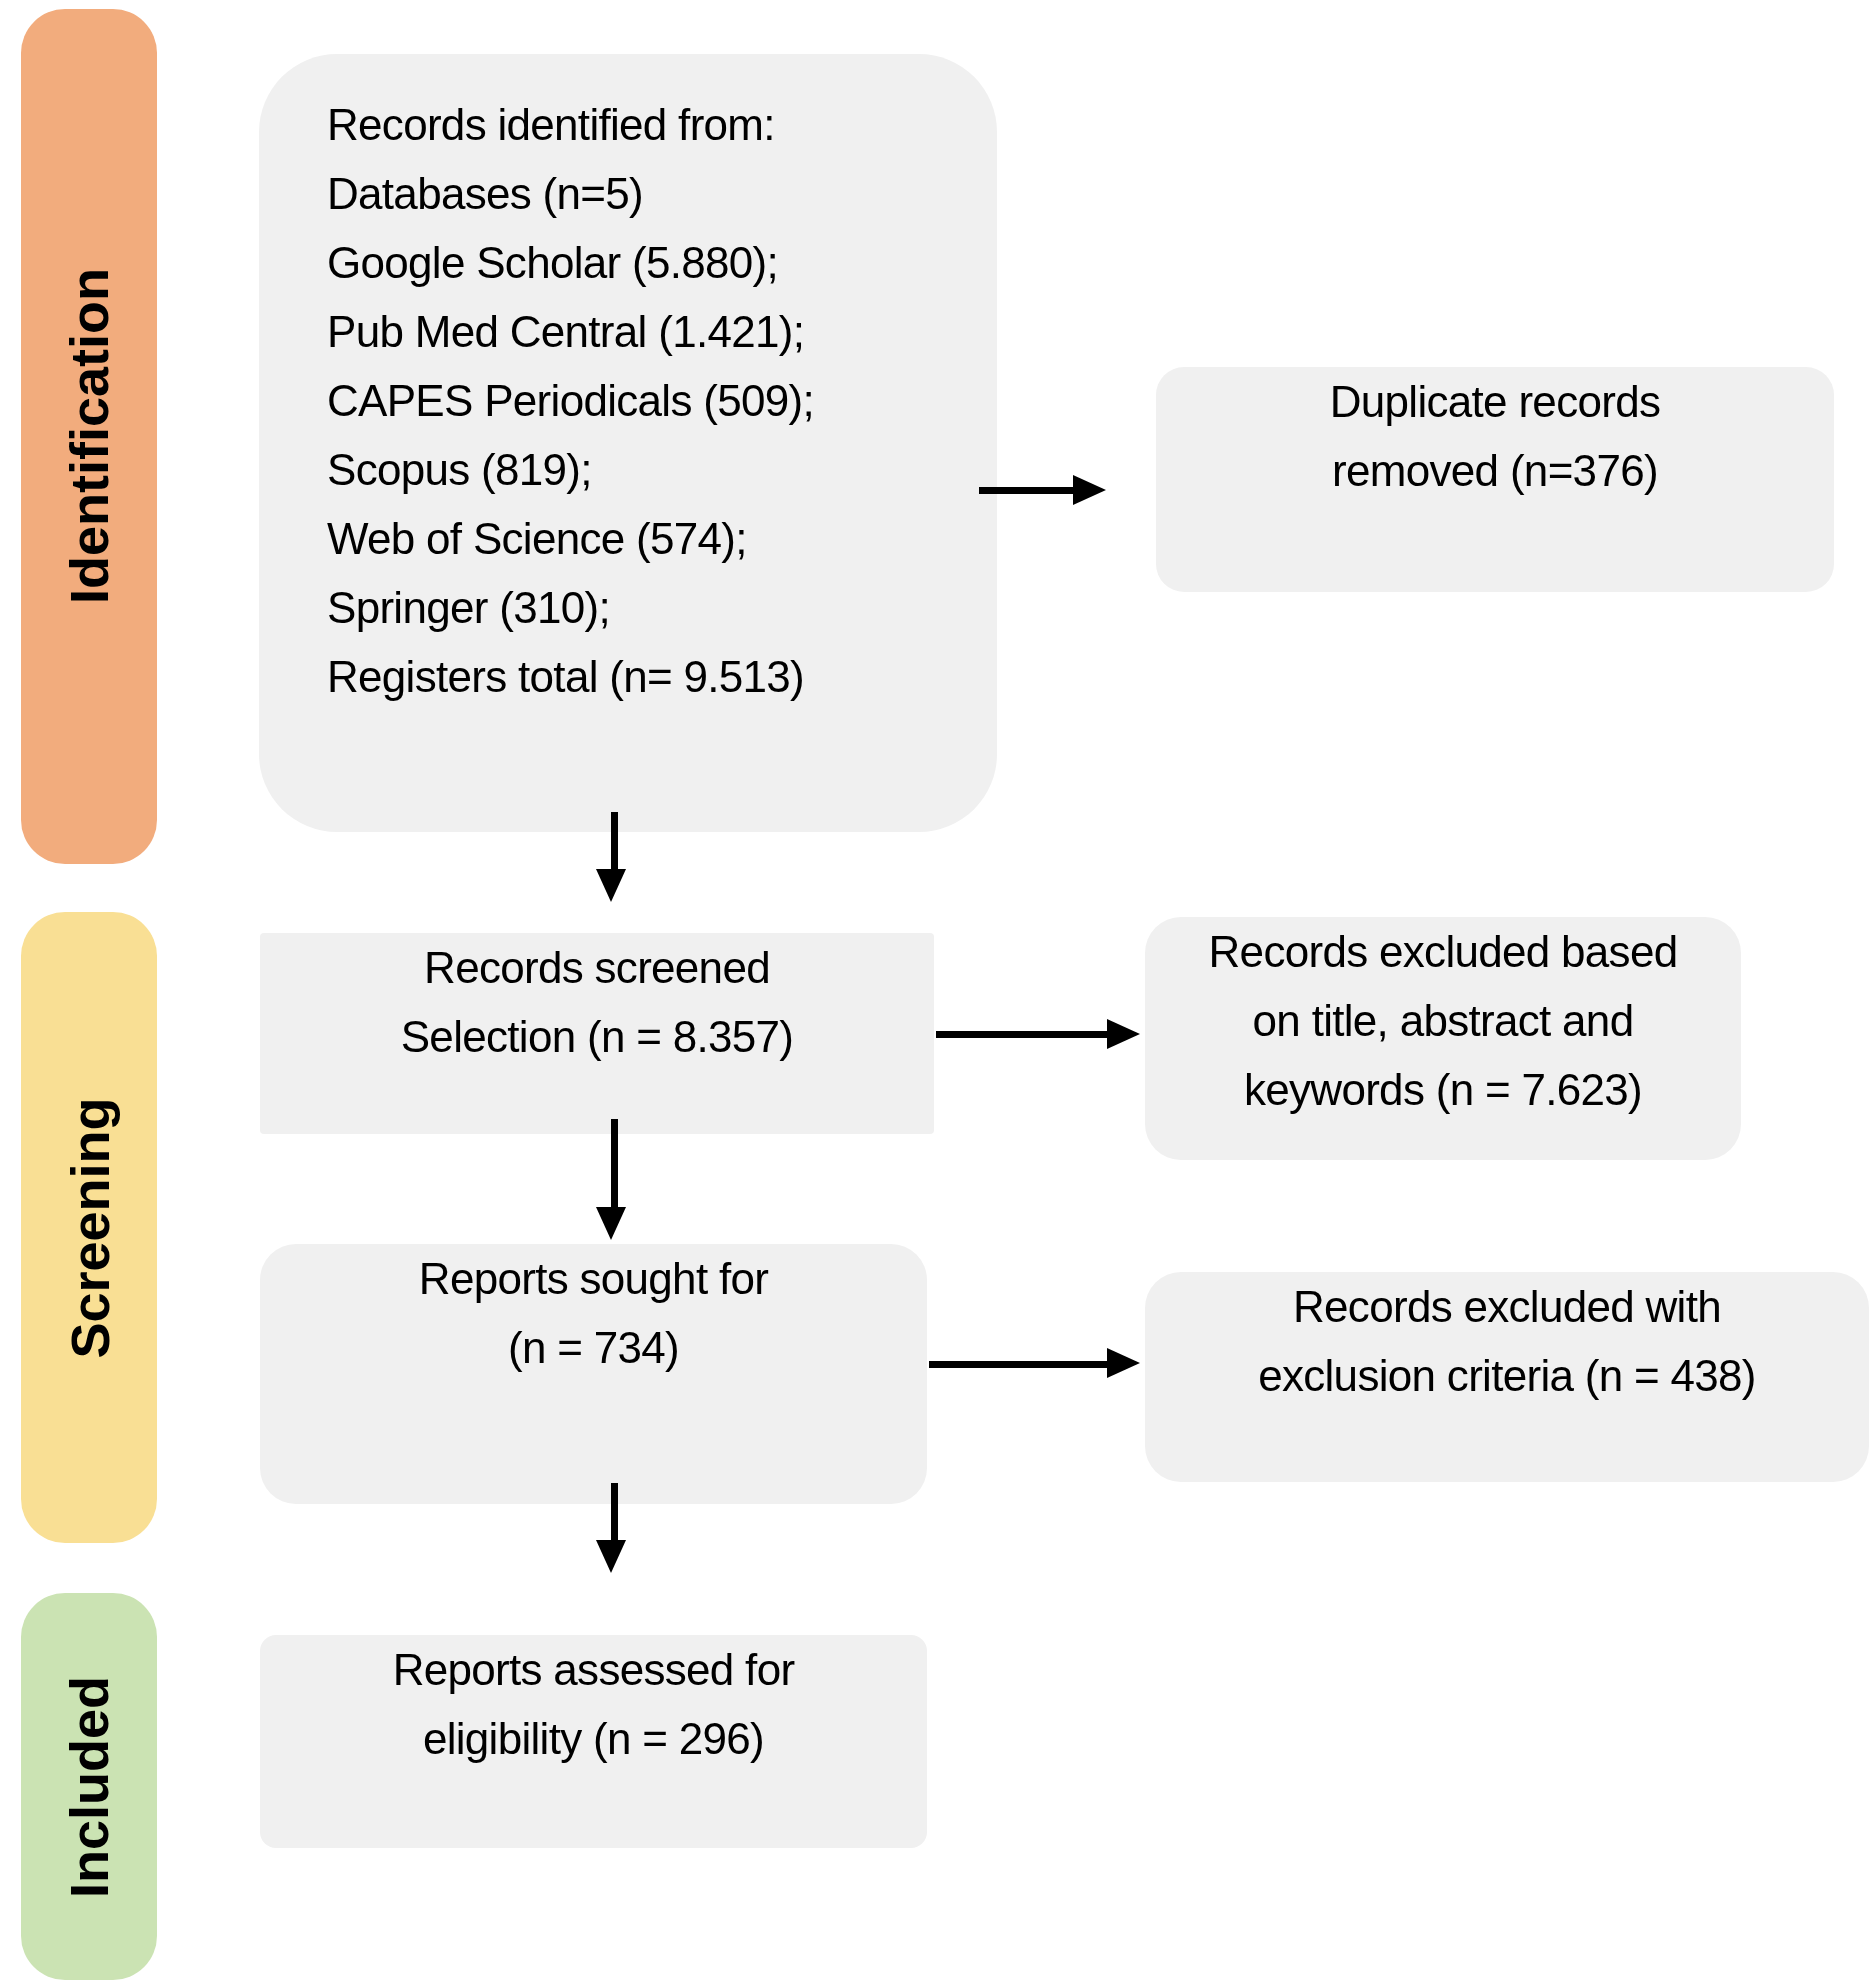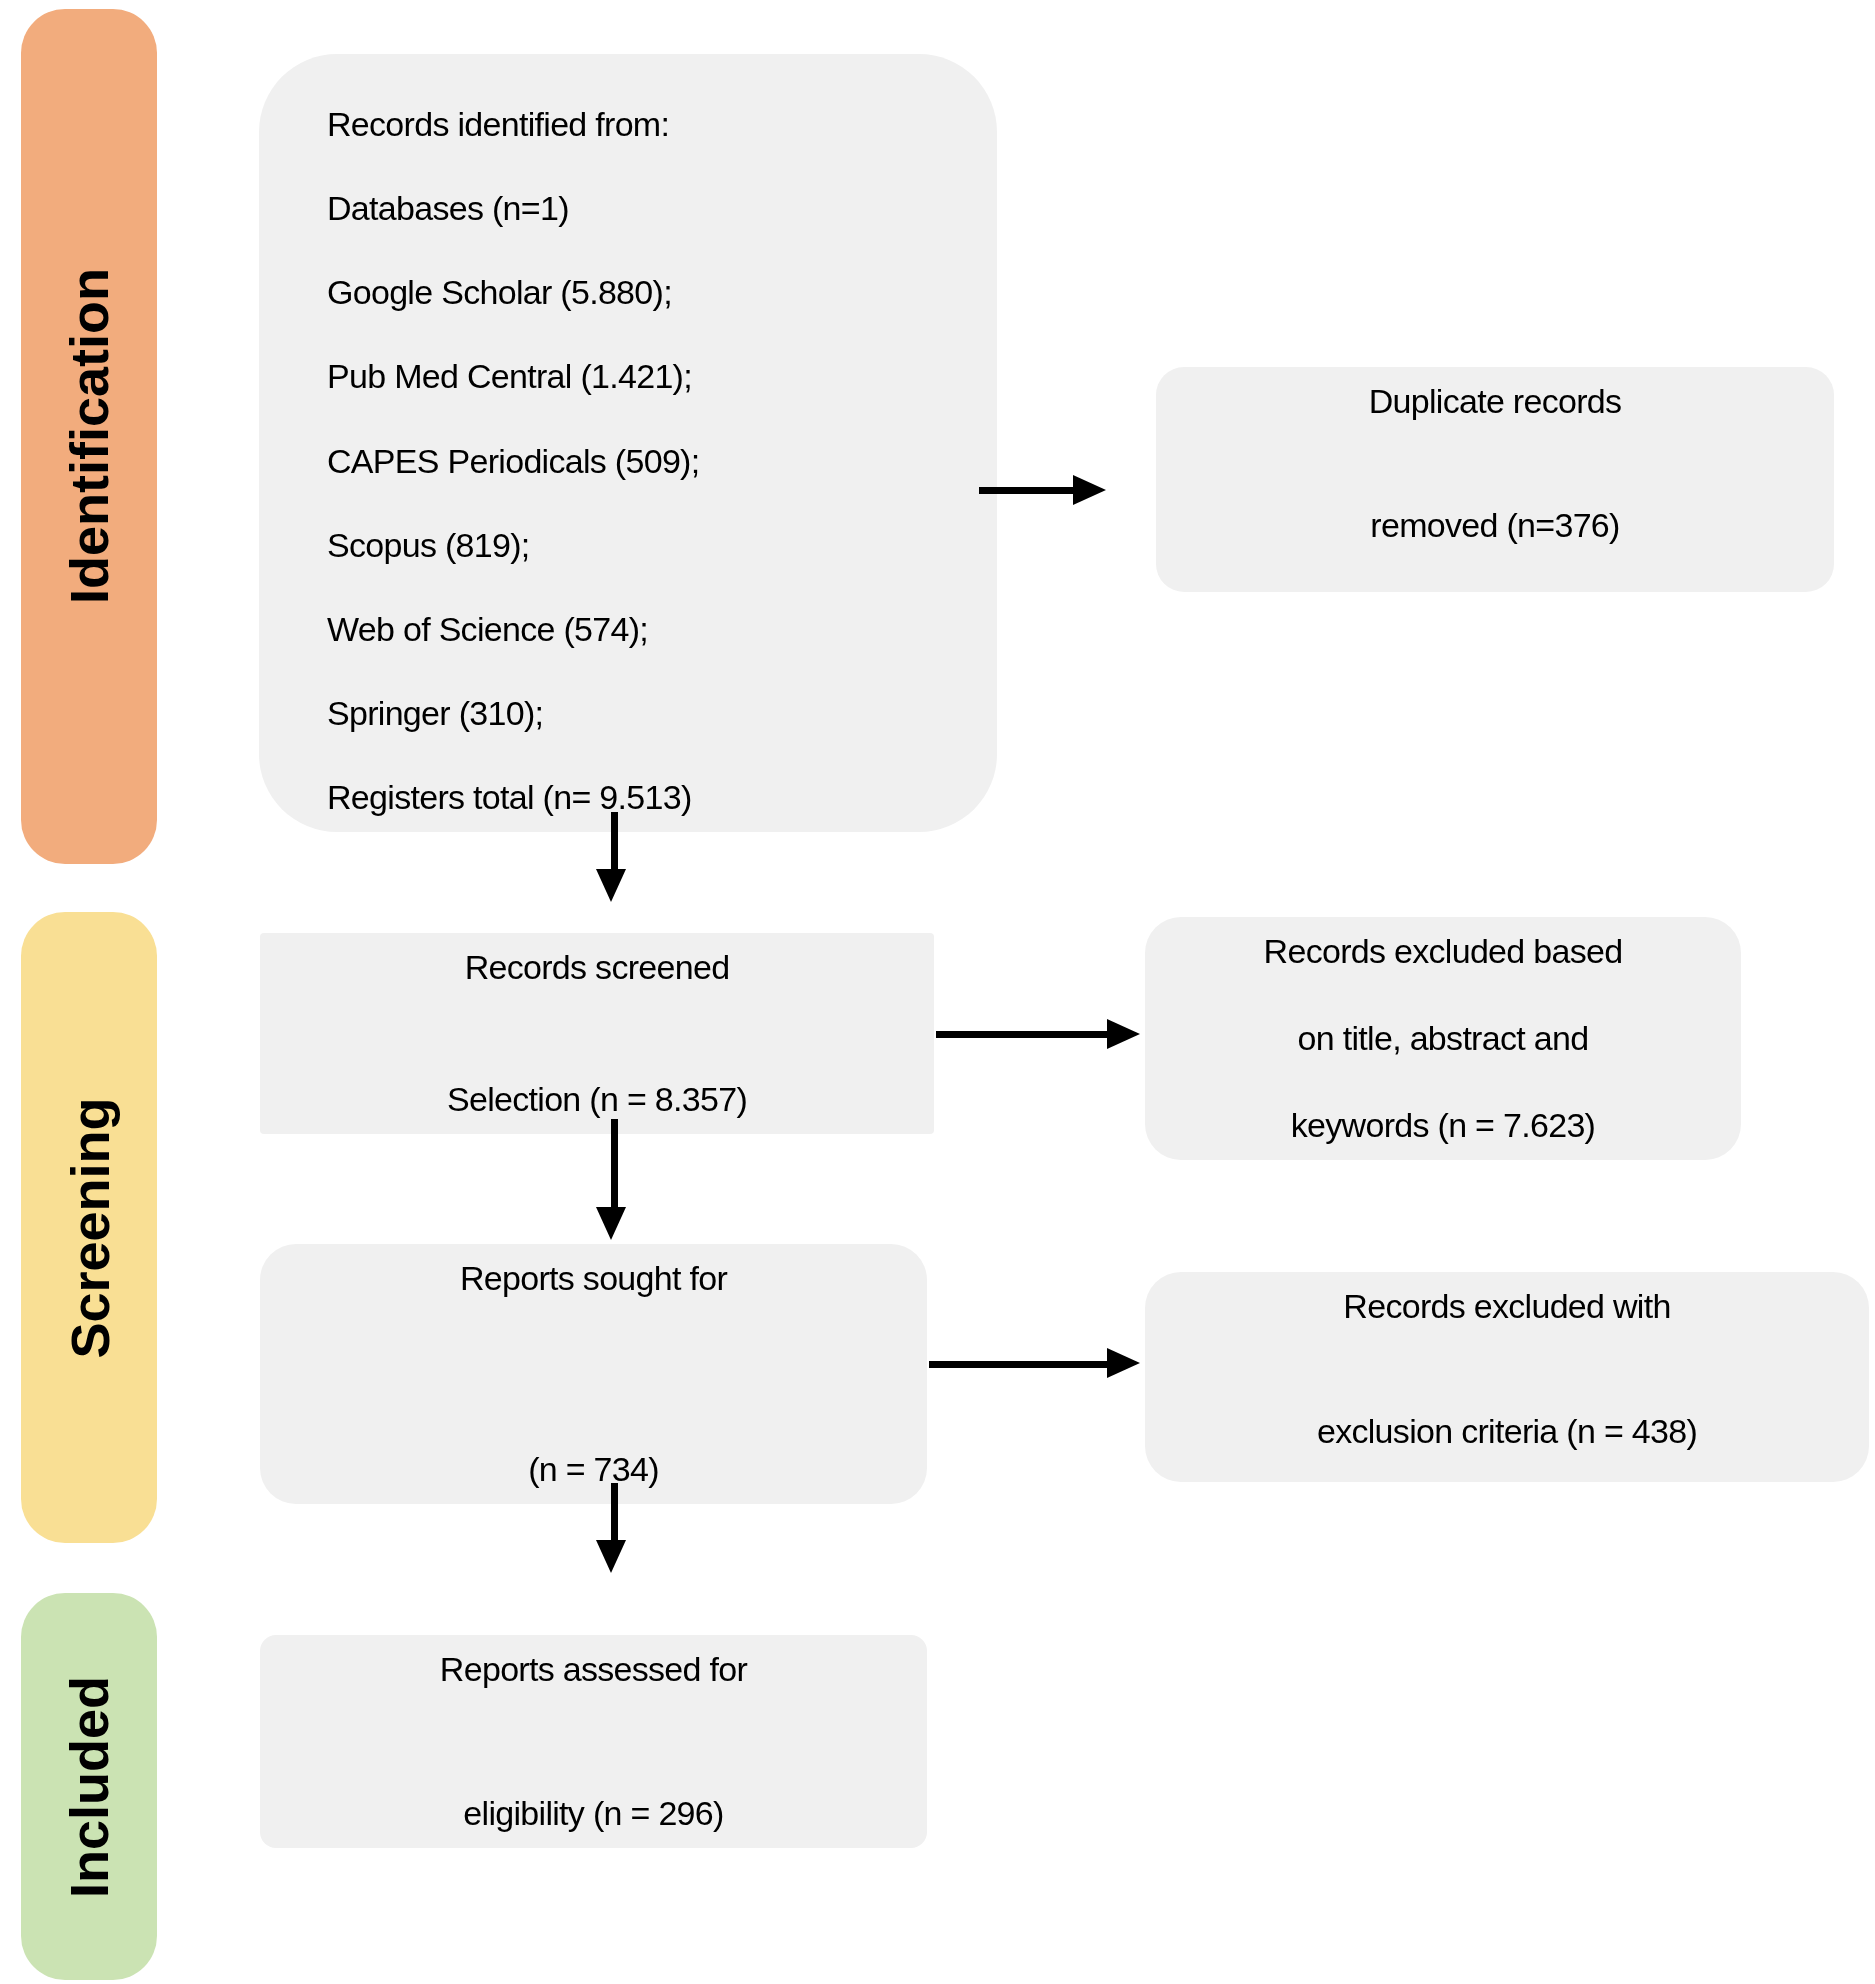--- a/index.html
+++ b/index.html
@@ -10,22 +10,22 @@
   }
   
   .band{position:absolute;left:21.4px;width:136px;border-radius:44px;
         display:flex;align-items:center;justify-content:center}
   .band-identification{top:8.6px;height:855px;background:var(--identification-bg,#F2AC7D)}
   .band-screening{top:912px;height:631px;background:var(--screening-bg,#F9DF94)}
   .band-included{top:1593px;height:387px;background:var(--included-bg,#CBE3B3)}
   .vlabel{transform:rotate(-90deg);white-space:nowrap;font-size:54px;font-weight:700}
   
   .gbox{position:absolute;background:var(--box-bg,#F0F0F0);box-sizing:border-box;
-        display:flex;flex-direction:column;justify-content:space-between;
-        font-size:34px;letter-spacing:-0.7px;text-align:center}
+        display:flex;flex-direction:column;justify-content:flex-start;
+        font-size:44px;letter-spacing:-0.7px;text-align:center}
   .gbox .line{height:69px;line-height:69px;white-space:nowrap}
   .gbox.left{text-align:left}
   .b{font-weight:400}
   .box-identified{left:259px;top:54px;width:738px;height:778px;border-radius:78px;
                   padding:36px 28.5px 0 68px}
   .box-screened{left:260px;top:933px;width:674px;height:201px;border-radius:4px}
   .box-sought{left:260px;top:1244px;width:667px;height:260px;border-radius:36px}
   .box-assessed{left:260px;top:1635px;width:667px;height:213px;border-radius:16px}
   .box-duplicate{left:1156px;top:367px;width:678px;height:225px;border-radius:28px;padding-bottom:32px}
   .box-excluded-title{left:1145px;top:917px;width:596px;height:243px;border-radius:36px}
@@ -58,21 +58,21 @@
   </div>
   <div class="band band-screening">
     <span class="vlabel">Screening</span>
   </div>
   <div class="band band-included">
     <span class="vlabel">Included</span>
   </div>
 
   <div class="gbox left box-identified">
     <div class="line"><span>Records identified from:</span></div>
-    <div class="line"><span class="b">Databases</span><span> (n=1)</span></div>
+    <div class="line"><span class="b">Databases</span><span> (n=5)</span></div>
     <div class="line"><span>Google Scholar (5.880);</span></div>
     <div class="line"><span>Pub Med Central (1.421);</span></div>
     <div class="line"><span>CAPES Periodicals (509);</span></div>
     <div class="line"><span>Scopus (819);</span></div>
     <div class="line"><span>Web of Science (574);</span></div>
     <div class="line"><span>Springer (310);</span></div>
     <div class="line"><span class="b">Registers total</span><span> (n= 9.513)</span></div>
   </div>
 
   <div class="gbox box-duplicate">

